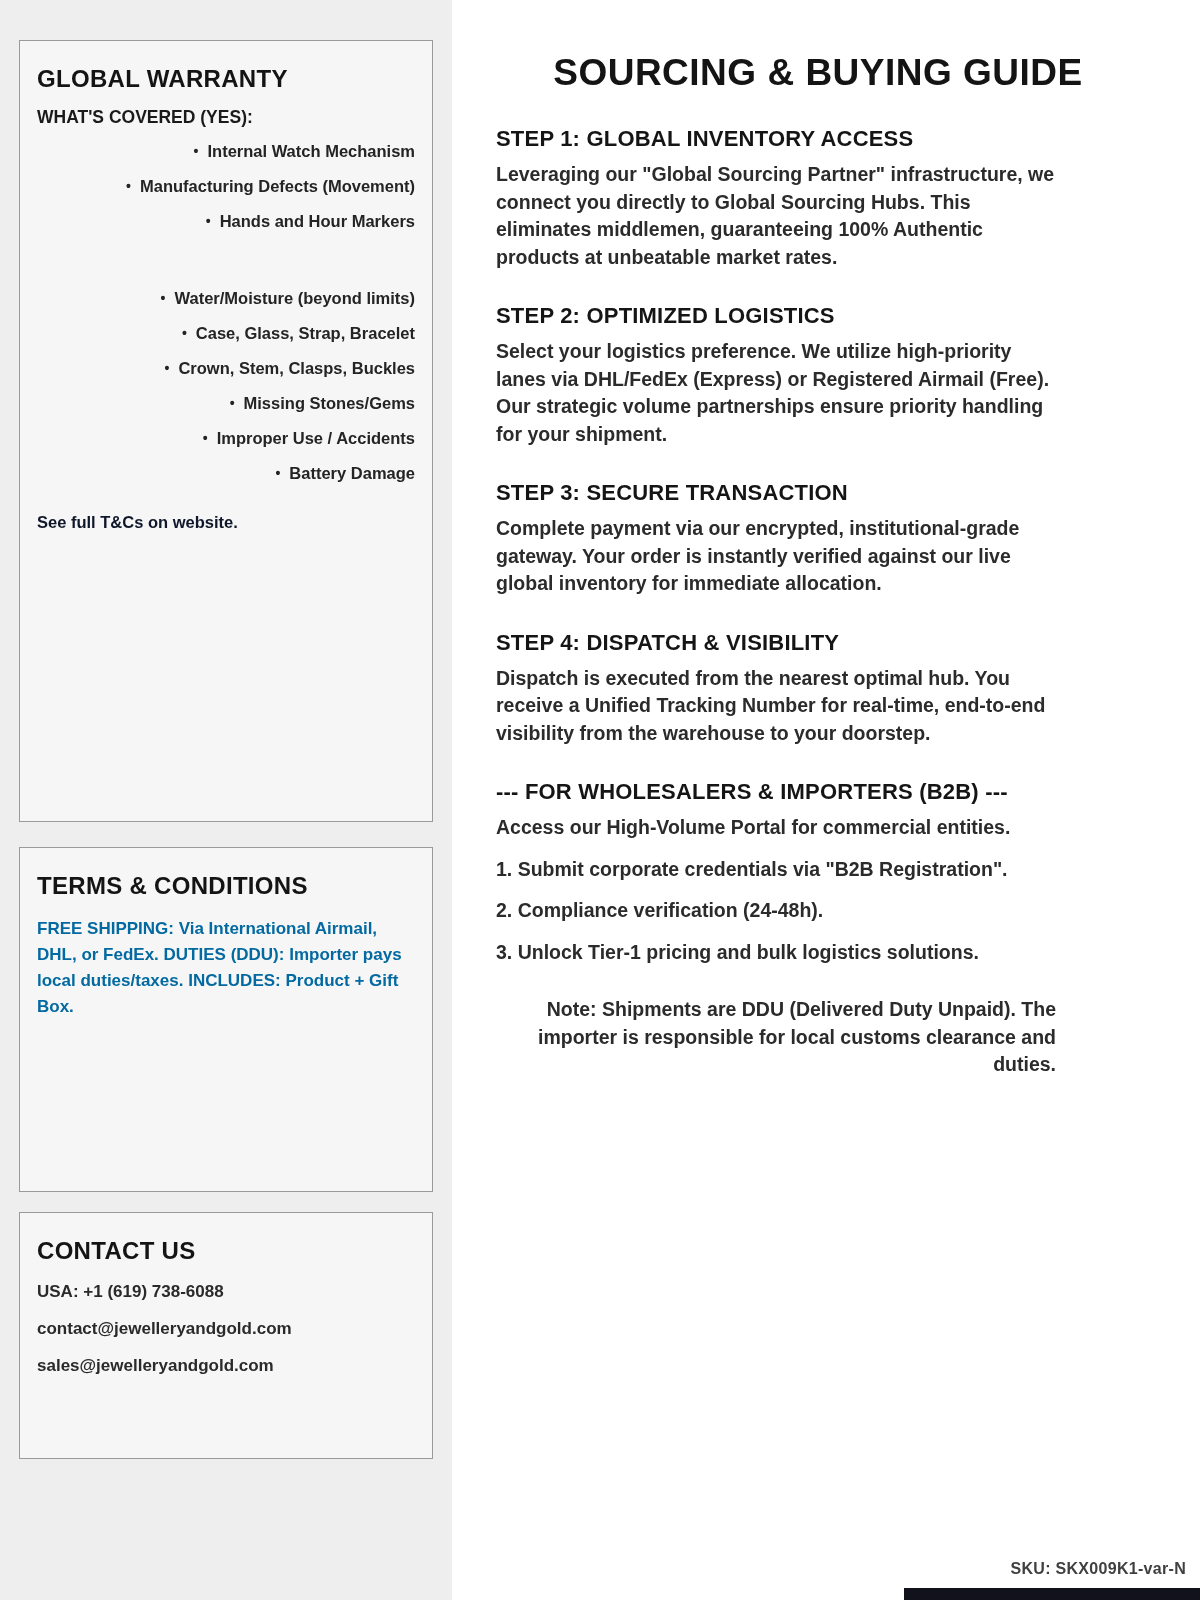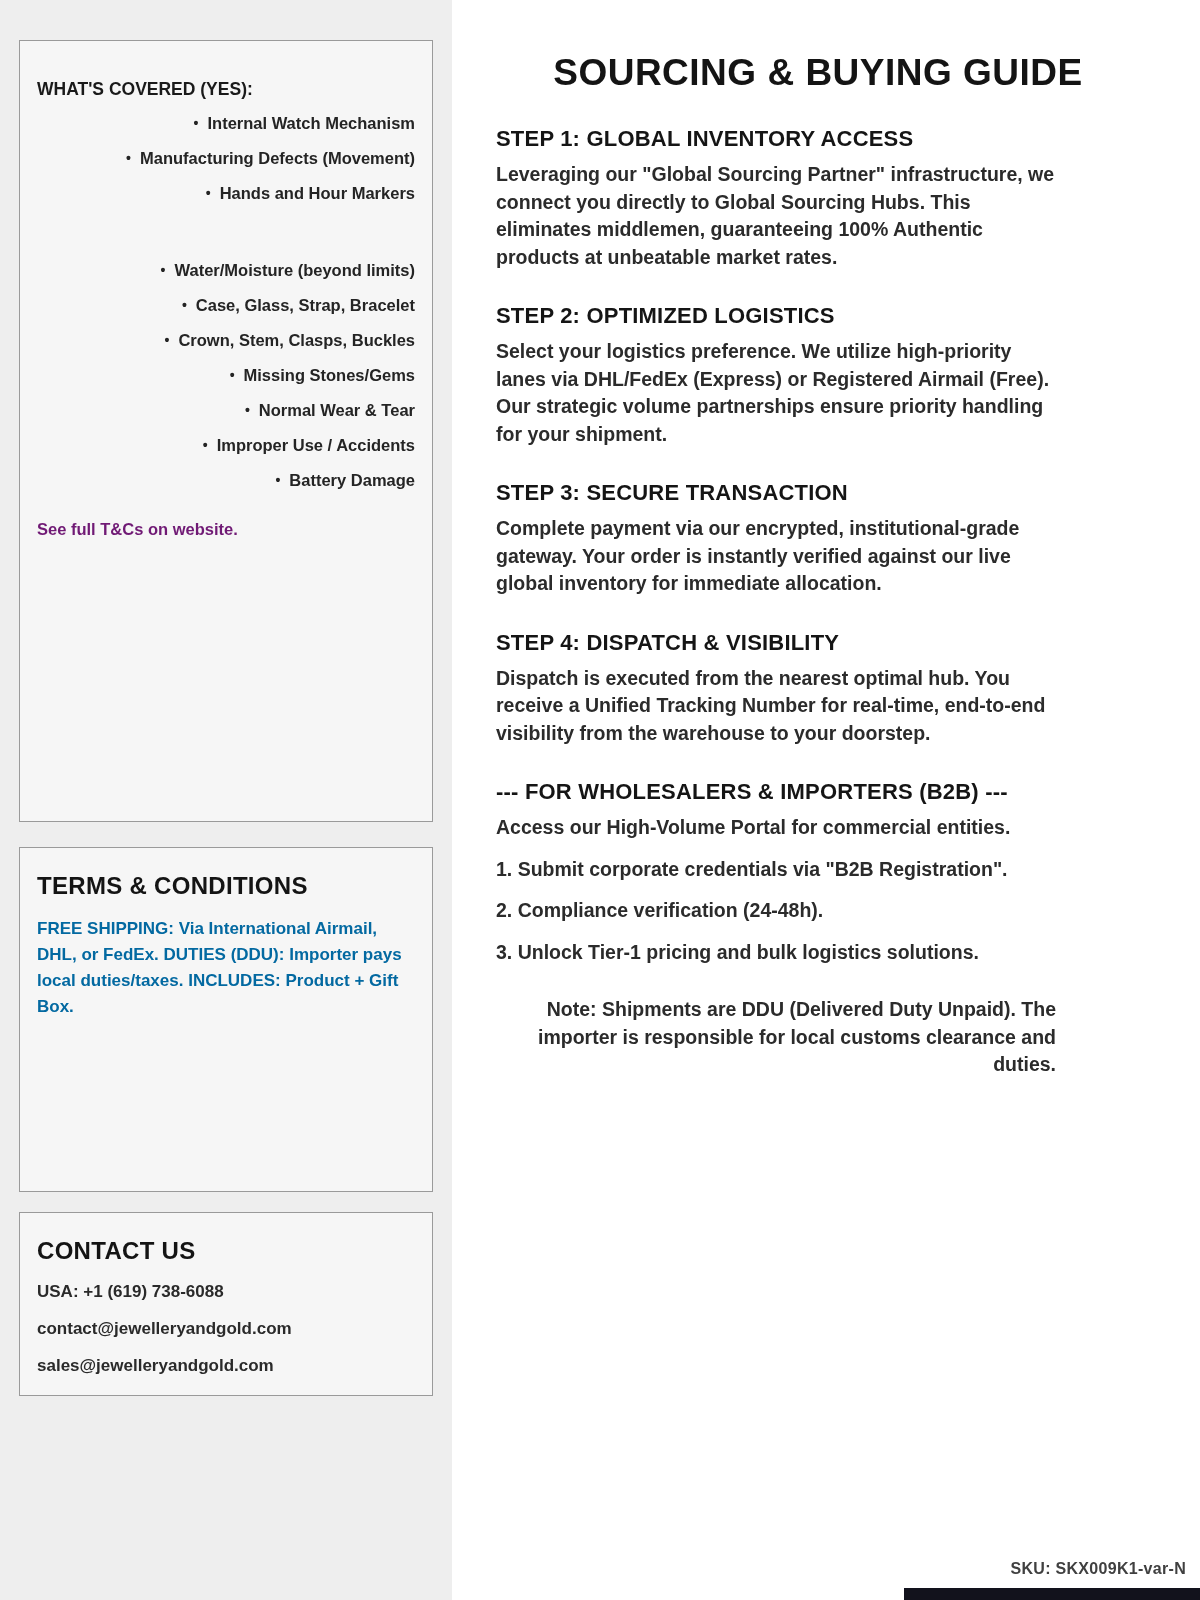--- a/index.html
+++ b/index.html
@@ -26,21 +26,21 @@
     background: #eeeeee;
     padding: 40px 19px 0 19px;
   }
   .side-box {
     background: #f6f6f6;
     border: 1px solid #9a9a9a;
     padding: 24px 17px;
   }
   .box-warranty { height: 782px; }
   .box-terms   { height: 345px; margin-top: 25px; }
-  .box-contact { height: 184px; margin-top: 20px; }
+  .box-contact { height: 247px; margin-top: 20px; }
 
   .side-title {
     font-size: 24px;
     font-weight: 800;
     letter-spacing: 0.3px;
     color: #141414;
   }
   .side-subhead {
     font-size: 17.5px;
     font-weight: 700;
@@ -61,21 +61,21 @@
     font-size: 14px;
     margin-right: 9px;
     position: relative;
     top: -1px;
   }
   .gap-lg { height: 36px; }
   .side-footnote {
     margin-top: 22px;
     font-size: 16.5px;
     font-weight: 700;
-    color: #701a75;
+    color: #0f172a;
   }
   .side-body {
     margin-top: 16px;
     font-size: 17px;
     font-weight: 700;
     line-height: 26px;
     color: #0369a1;
   }
   .contact-line {
     margin-top: 17px;
@@ -152,36 +152,36 @@
   }
 </style>
 </head>
 <body>
 
 <div class="page">
 
   <aside class="sidebar">
 
     <section class="side-box box-warranty">
+      <h2 class="side-title">GLOBAL WARRANTY</h2>
 
       <div class="side-subhead">WHAT'S COVERED (YES):</div>
       <div class="bullet-list">
         <div class="bullet-item">Internal Watch Mechanism</div>
         <div class="bullet-item">Manufacturing Defects (Movement)</div>
         <div class="bullet-item">Hands and Hour Markers</div>
       </div>
 
       <div class="gap-lg"></div>
 
       <div class="bullet-list">
         <div class="bullet-item">Water/Moisture (beyond limits)</div>
         <div class="bullet-item">Case, Glass, Strap, Bracelet</div>
         <div class="bullet-item">Crown, Stem, Clasps, Buckles</div>
         <div class="bullet-item">Missing Stones/Gems</div>
-        <div class="bullet-item">Normal Wear &amp; Tear</div>
         <div class="bullet-item">Improper Use / Accidents</div>
         <div class="bullet-item">Battery Damage</div>
       </div>
 
       <div class="side-footnote">See full T&amp;Cs on website.</div>
     </section>
 
     <section class="side-box box-terms">
       <h2 class="side-title">TERMS &amp; CONDITIONS</h2>
       <p class="side-body">FREE SHIPPING: Via International Airmail, DHL, or FedEx.  DUTIES (DDU): Importer pays local duties/taxes.  INCLUDES: Product + Gift Box.</p>

